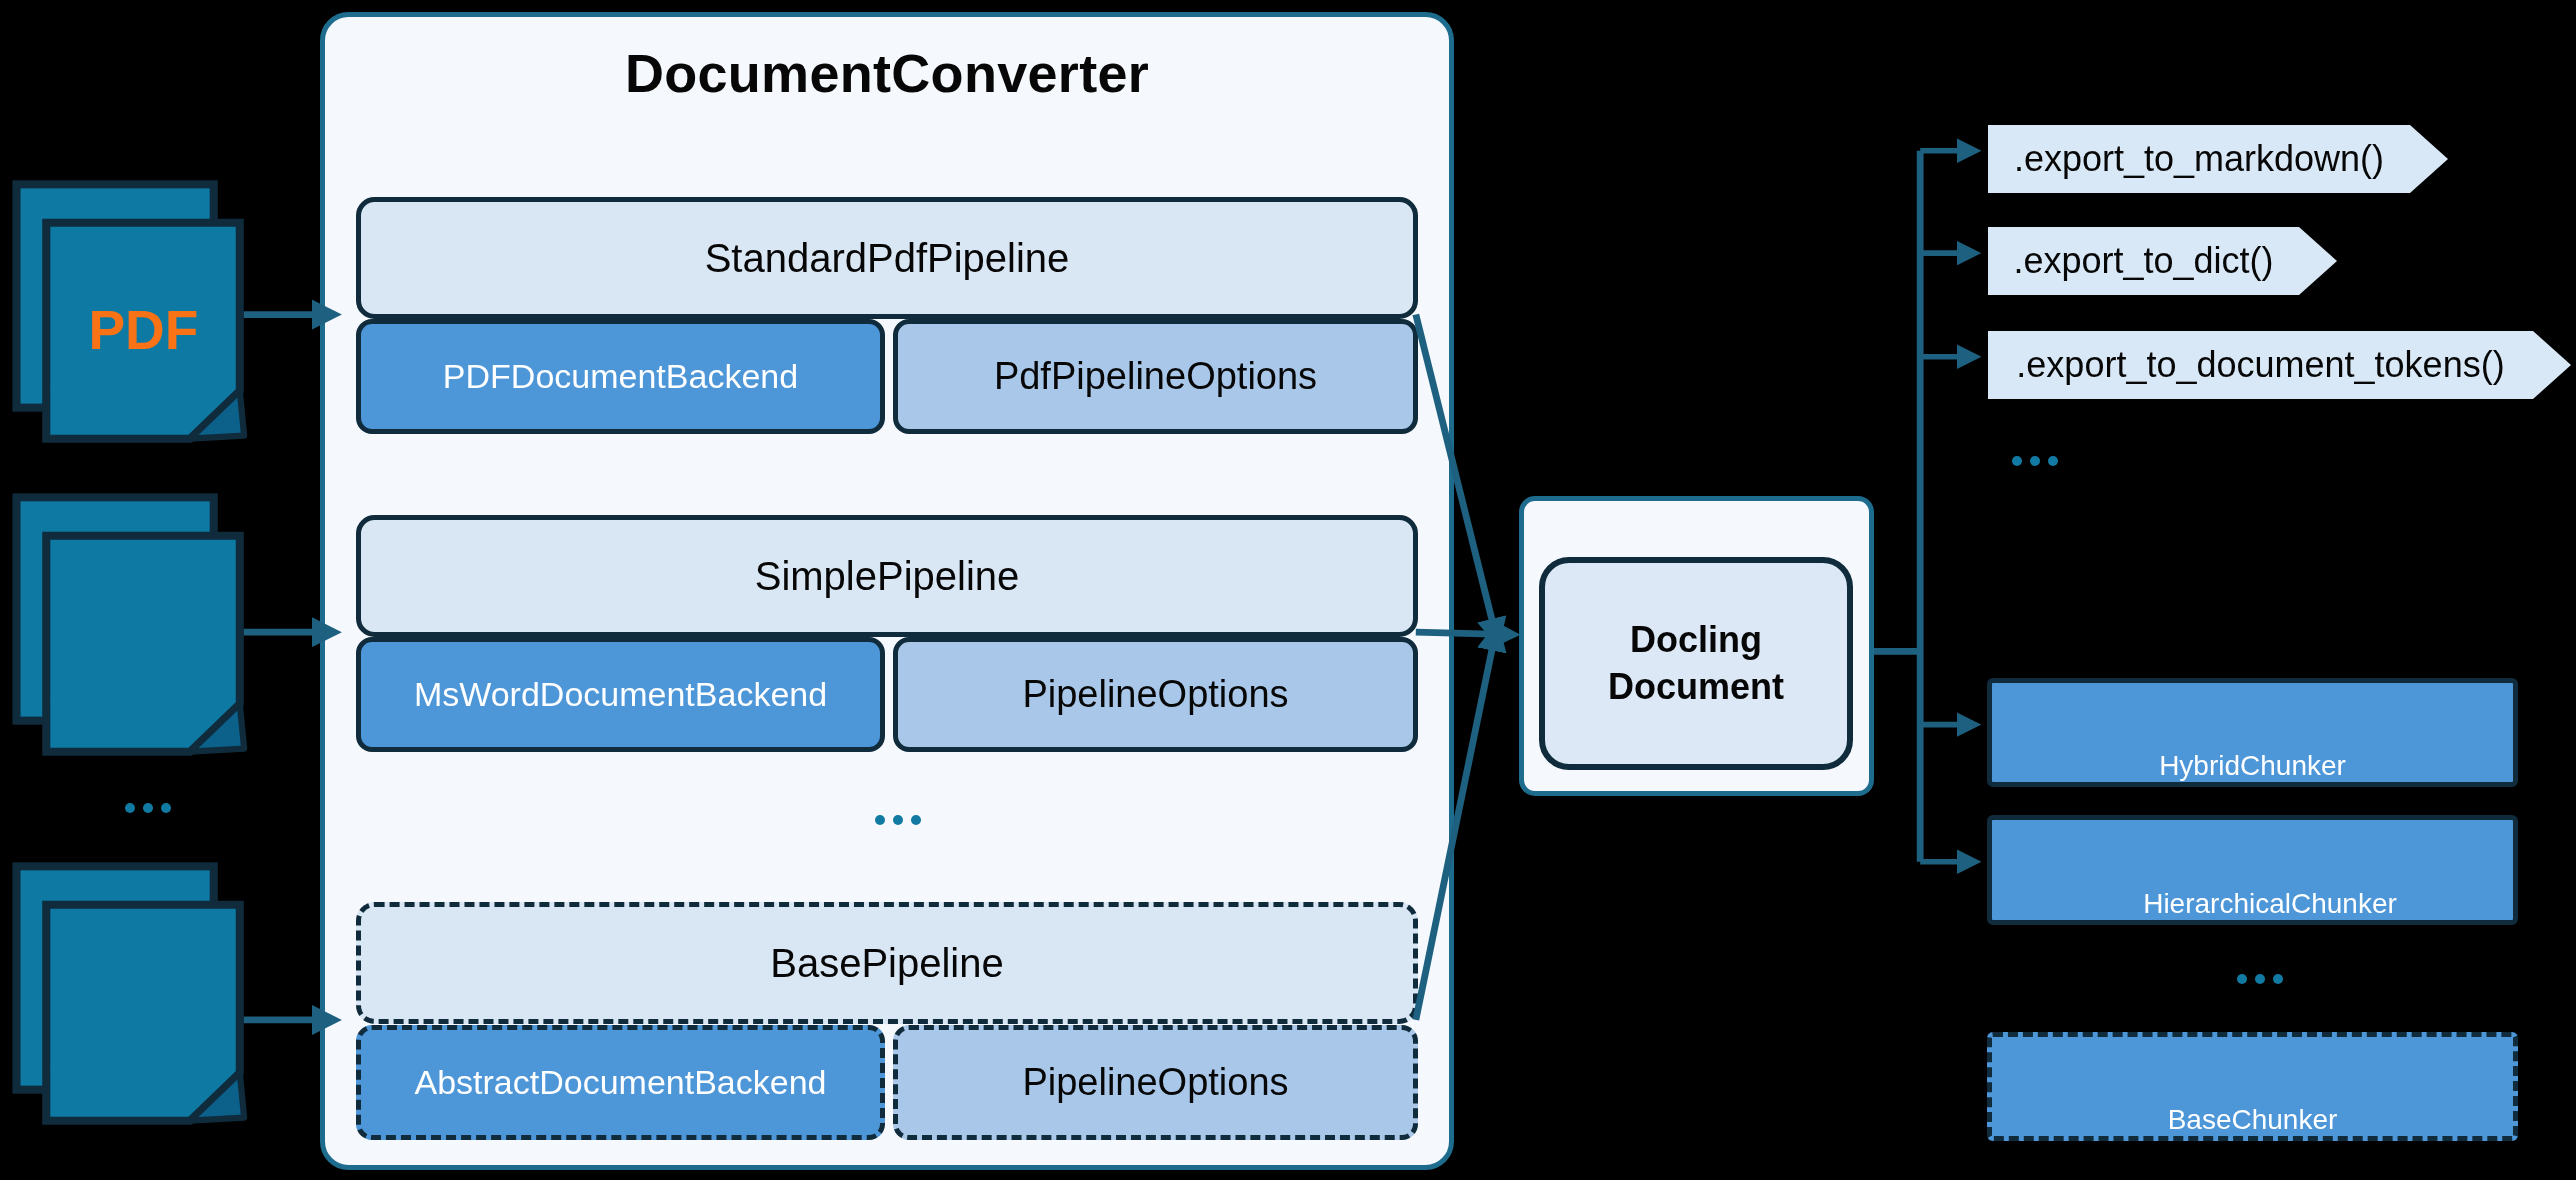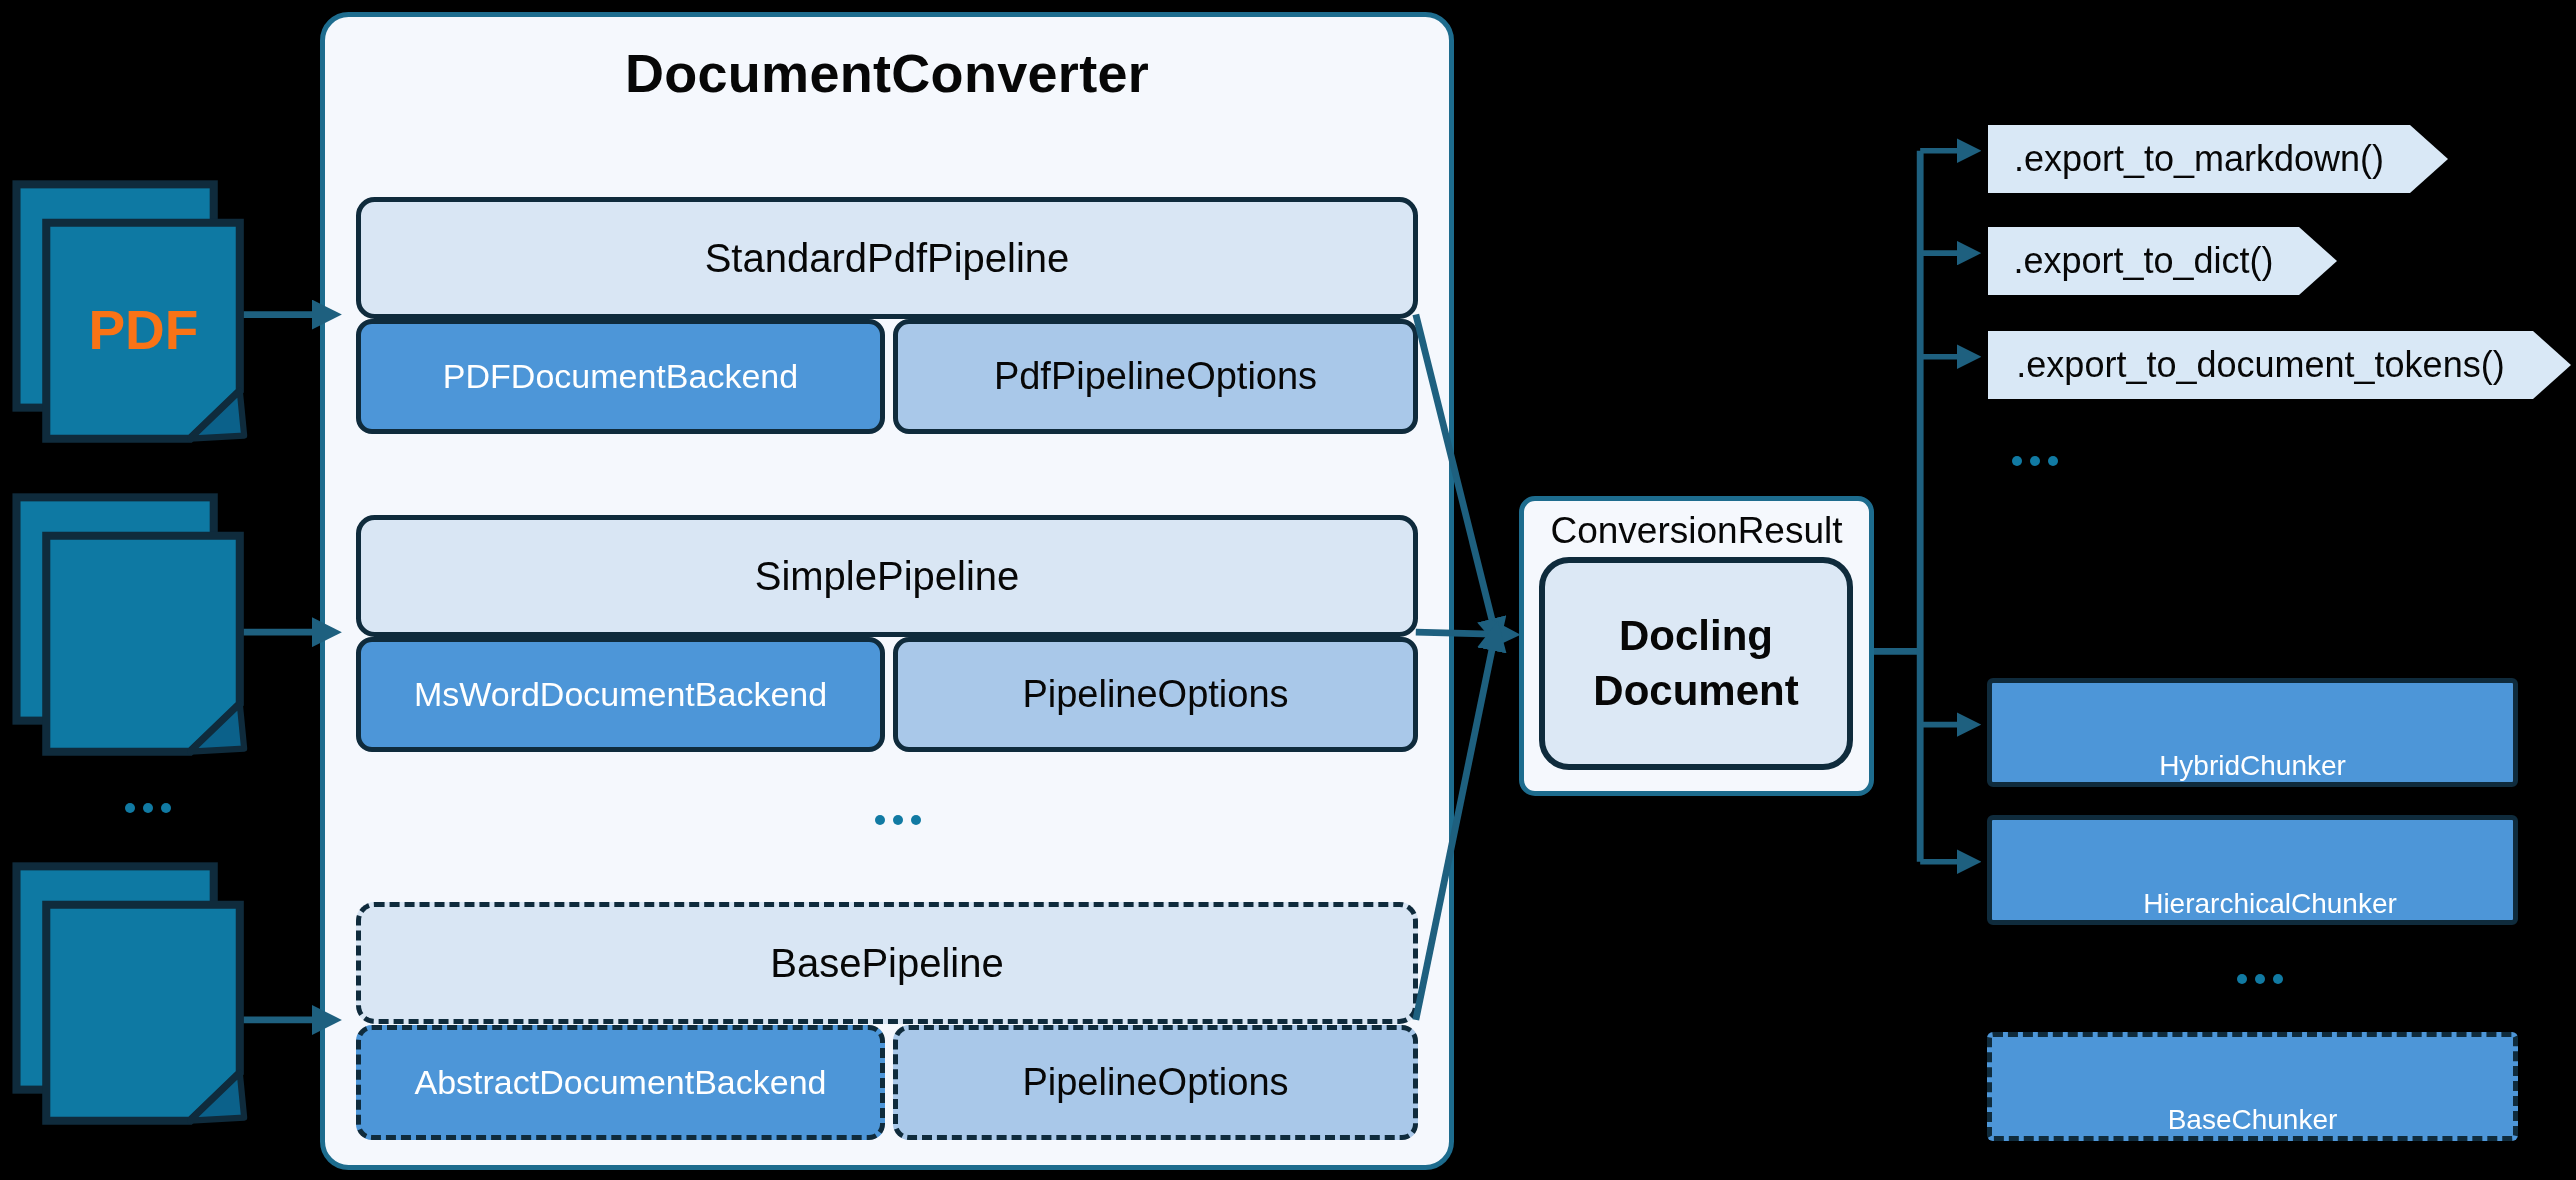--- a/index.html
+++ b/index.html
@@ -61,21 +61,21 @@
   #card-docx .card-label{font-size:47px;}
   #card-some .card-label{font-size:35px;}
 
   
   #conv-result{left:1519px;top:488px;width:355px;height:300px;background:var(--container-fill);
                border:5.6px solid var(--container-border);border-radius:16px;}
   #conv-label{left:0;top:8.7px;width:100%;text-align:center;font-size:37px;}
   #docling{left:15px;top:56px;width:314px;height:213px;background:var(--doc-fill);
            border:6.8px solid var(--box-border);border-radius:30px;
            display:flex;align-items:center;justify-content:center;text-align:center;
-           font-size:42px;font-weight:700;white-space:pre-line;line-height:1.3;}
+           font-size:36px;font-weight:700;white-space:pre-line;line-height:1.3;}
 
   
   .tag{height:68px;left:1988px;background:var(--tag-fill);
        clip-path:polygon(0 0,calc(100% - 38px) 0,100% 50%,calc(100% - 38px) 100%,0 100%);
        display:flex;align-items:center;justify-content:center;
        padding-right:38px;font-size:36px;}
   #tag-md{top:117px;width:460px;}
   #tag-dict{top:219px;width:349px;}
   #tag-tokens{top:323px;width:583px;}
 
@@ -185,21 +185,20 @@
 
 <div class="abs card top" id="card-some">
   <svg viewBox="0 0 380 424" width="236" height="263">
     <rect x="7" y="7" width="318" height="360" fill="#0E79A3" stroke="#0F2B3C" stroke-width="13"></rect>
     <path d="M55 69 H367 V340 L287 417 H55 Z" fill="#0E79A3" stroke="#0F2B3C" stroke-width="13"></path>
     <path d="M287 417 L367 340 L374 412 Z" fill="#0B618A" stroke="#0F2B3C" stroke-width="10" stroke-linejoin="round"></path>
   </svg>
 </div>
 
 <div class="abs top" id="conv-result">
-  <div class="abs" id="conv-label">ConversionResult</div>
   <div class="abs" id="docling">
     <span>Docling
 Document</span>
   </div>
 </div>
 
 <div class="abs tag top" id="tag-md">
   <span>.export_to_markdown()</span>
 </div>
 <div class="abs tag top" id="tag-dict">

